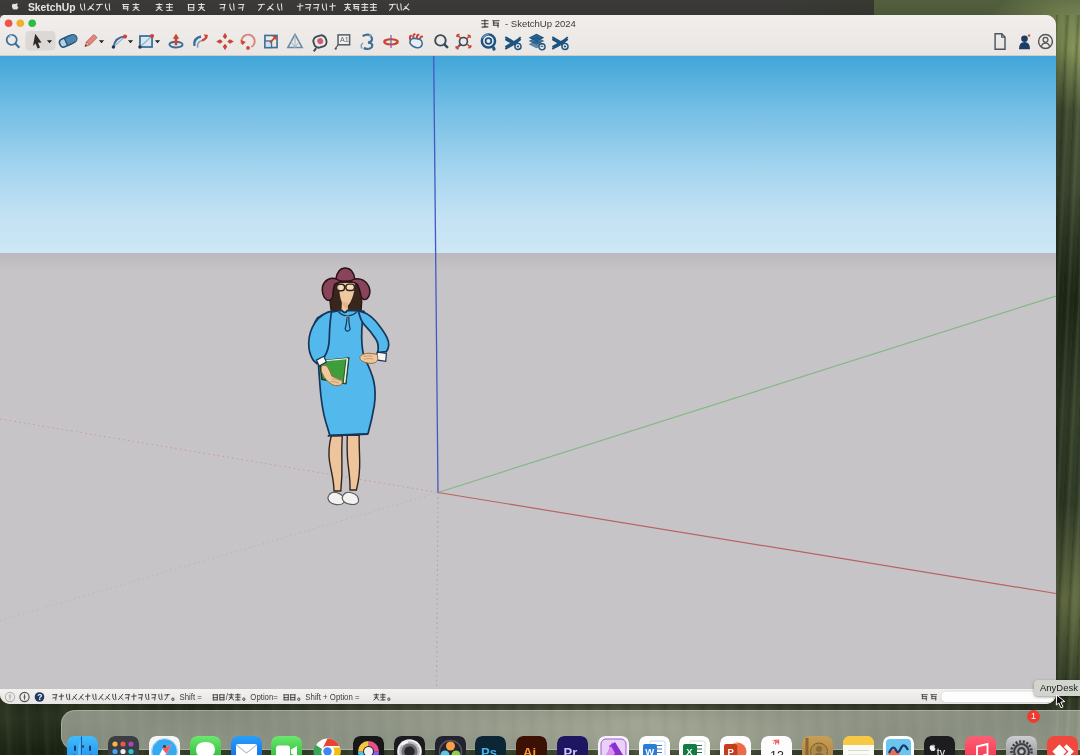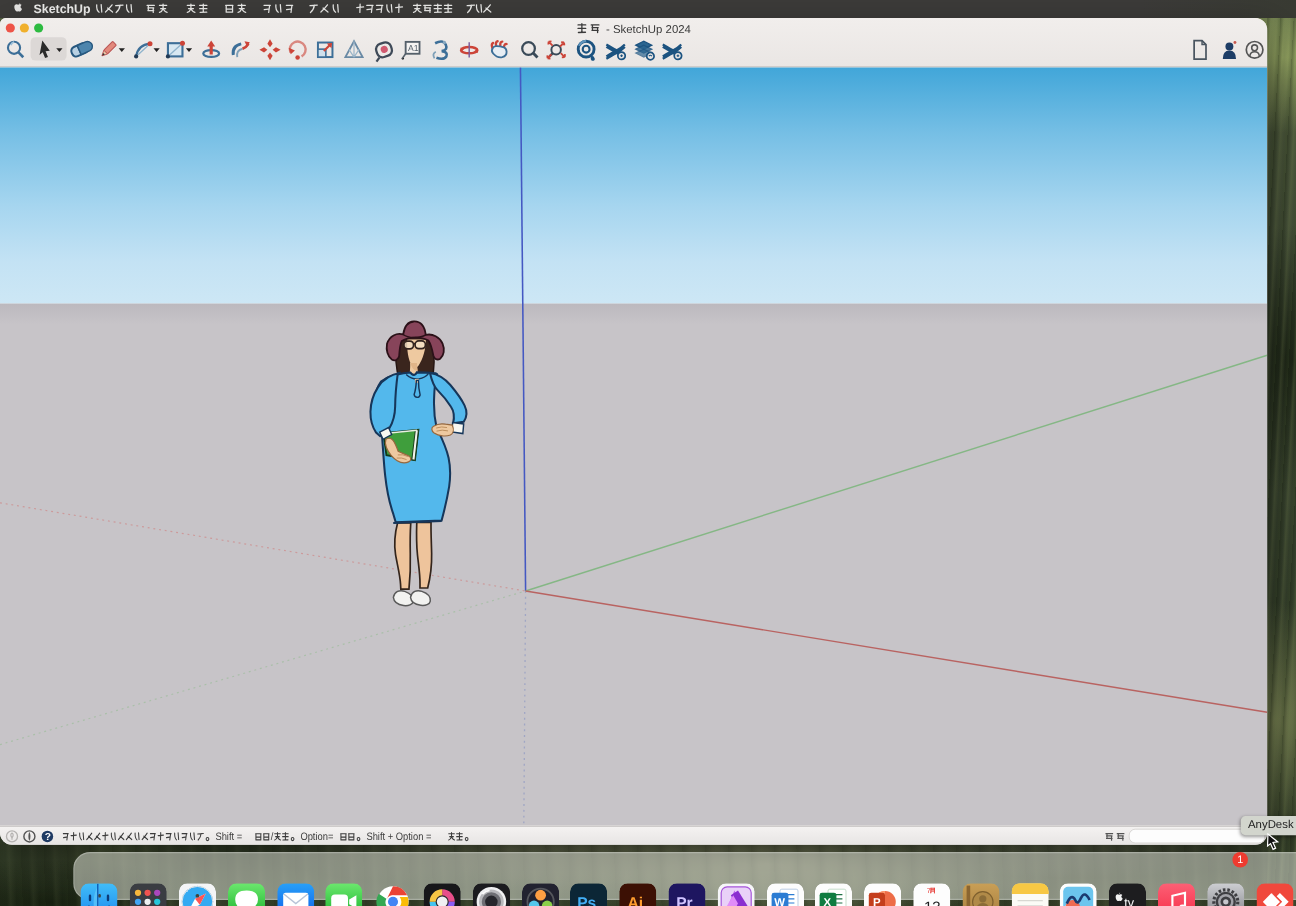--- a/index.html
+++ b/index.html
@@ -7,21 +7,21 @@
  radial-gradient(90px 150px at 1078px 300px, rgba(22,30,16,0.8), rgba(22,30,16,0) 75%),
  radial-gradient(120px 140px at 1062px 600px, rgba(140,150,95,0.8), rgba(140,150,95,0) 70%),
  radial-gradient(330px 55px at 640px 720px, rgba(130,134,100,0.95), rgba(130,134,100,0) 78%), radial-gradient(260px 40px at 430px 708px, rgba(105,110,82,0.8), rgba(105,110,82,0) 80%), radial-gradient(200px 30px at 900px 706px, rgba(98,104,80,0.7), rgba(98,104,80,0) 85%),
  radial-gradient(170px 45px at 40px 752px, rgba(18,26,12,0.85), rgba(18,26,12,0) 80%), radial-gradient(90px 35px at 95px 707px, rgba(80,92,58,0.75), rgba(80,92,58,0) 80%),
  radial-gradient(250px 55px at 900px 740px, rgba(52,60,38,0.9), rgba(52,60,38,0) 80%),
  linear-gradient(180deg,#556240 0%,#46523a 30%,#3a4630 60%,#333e28 100%)}
 #wallstreaks{position:absolute;left:1056px;top:15px;width:24px;height:740px;
  background:repeating-linear-gradient(93deg, rgba(30,40,20,0.35) 0px, rgba(30,40,20,0) 3px, rgba(130,145,90,0.25) 5px, rgba(30,40,20,0) 8px, rgba(60,75,40,0.3) 11px);}
 #wallbottom{position:absolute;left:0;top:703px;width:1056px;height:52px;
  background:repeating-linear-gradient(88deg, rgba(25,32,16,0.16) 0px, rgba(25,32,16,0) 6px, rgba(120,130,88,0.12) 9px, rgba(25,32,16,0) 14px, rgba(45,58,30,0.14) 19px);}
-#menubar{position:absolute;left:0;top:0;width:1080px;height:15px;background:linear-gradient(90deg,#3d3c3a 0%,#3d3c3a 88%,#393b33 100%)}
+#menubar{position:absolute;left:0;top:0;width:874px;height:15px;background:linear-gradient(90deg,#3d3c3a 0%,#3d3c3a 88%,#393b33 100%)}
 #win{position:absolute;left:0;top:15px;width:1056px;height:688.5px;border-radius:5px 10px 10px 10px;
  box-shadow:6px 14px 36px rgba(0,0,0,0.5);background:#efecea;overflow:hidden}
 #chrome{position:absolute;left:0;top:0;width:1056px;height:40.5px;background:linear-gradient(180deg,#f1eeec,#eae6e4);border-bottom:1px solid #cfccca}
 #vp{position:absolute;left:0;top:40.5px;width:1056px;height:632px;overflow:hidden}
 #sky{position:absolute;left:0;top:0;width:1056px;height:197px;background:linear-gradient(180deg,#41a6d9 0%,#76bfe5 28%,#a5d5ef 58%,#c3e2f4 82%,#cde7f5 100%)}
 #ground{position:absolute;left:0;top:197px;width:1056px;height:435px;background:linear-gradient(180deg,#bcb9be 0%,#c7c4c8 4%,#c7c4c8 100%)}
 #status{position:absolute;left:0;top:672.5px;width:1056px;height:16px;background:linear-gradient(180deg,#f4f2f1,#e7e5e4);border-top:1px solid #c6c3c2}
 #dock{position:absolute;left:61px;top:709.5px;width:1029px;height:40.5px;border-radius:14px 0 0 14px;
  background:rgba(215,218,208,0.55);border:0.5px solid rgba(255,255,255,0.25);border-right:none}
 .di{position:absolute;top:736px;width:31px;height:31px;border-radius:7px;overflow:hidden}

